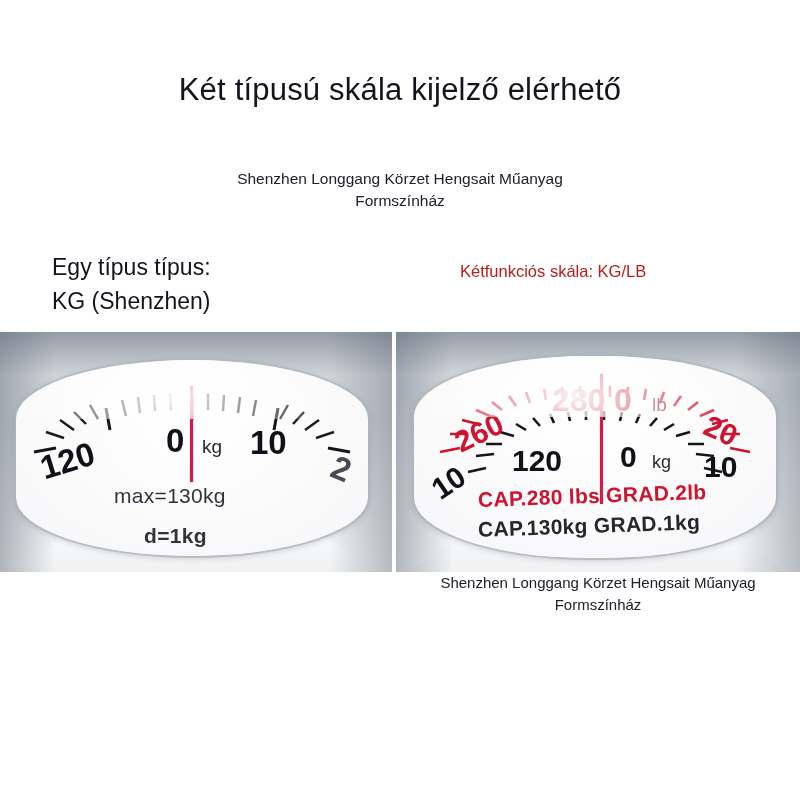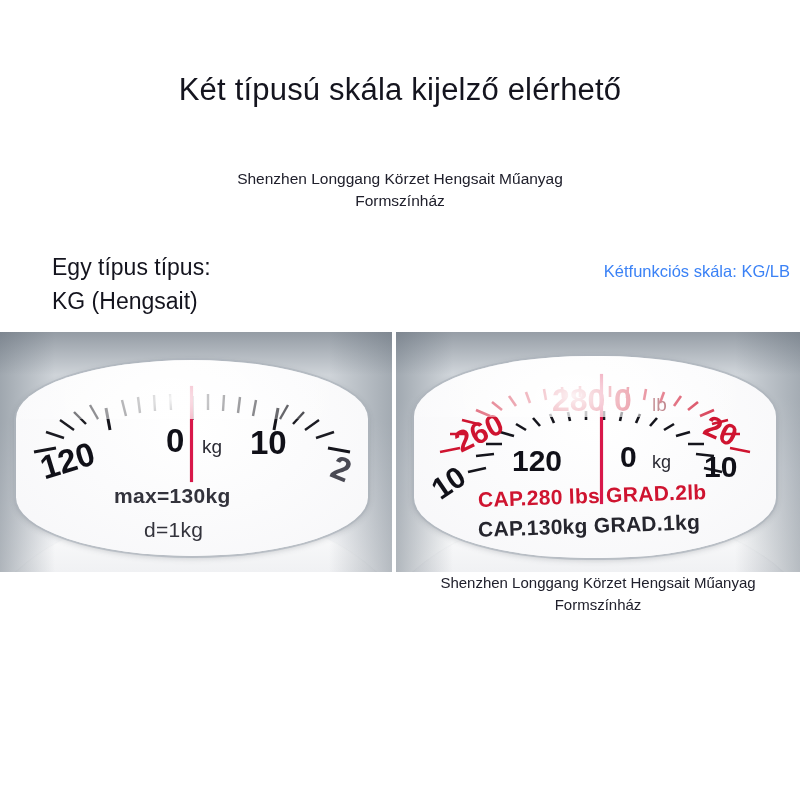--- a/index.html
+++ b/index.html
@@ -21,22 +21,22 @@
     position:absolute;left:0;top:168px;width:800px;text-align:center;
     font-size:15.5px;line-height:22px;color:#20202c;
   }
   .brand-top .l2{display:block;}
 
   .label-left{
     position:absolute;left:52px;top:250px;width:330px;
     font-size:23px;line-height:34px;color:#14141e;
   }
   .label-right{
-    position:absolute;left:460px;top:258px;width:330px;text-align:right;
-    font-size:16.5px;line-height:26px;color:#3b82f6;
+    position:absolute;left:460px;top:258px;width:330px;text-align:left;
+    font-size:16.5px;line-height:26px;color:#b91c1c;
   }
 
   
   .photo{
     position:absolute;overflow:hidden;
   }
   .photo.left{left:0;top:332px;width:392px;height:240px;background:#d9dde1;}
   .photo.right{left:396px;top:332px;width:404px;height:240px;background:#cfd4d8;}
 
   
@@ -119,21 +119,21 @@
 
   <div class="headline">Két típusú skála kijelző elérhető</div>
 
   <div class="brand-top">
     <span>Shenzhen Longgang Körzet Hengsait Műanyag</span>
     <span class="l2">Formszínház</span>
   </div>
 
   <div class="label-left">
     <div>Egy típus típus:</div>
-    <div>KG (Hengsait)</div>
+    <div>KG (Shenzhen)</div>
   </div>
 
   <div class="label-right">
     <div>Kétfunkciós skála: KG/LB</div>
   </div>
 
   <div class="photo left">
     <div class="body-plastic"></div>
     <div class="plastic-edge"></div>
     <div class="shadow-l"></div>
@@ -171,22 +171,22 @@
       </svg>
 
       <div class="num" style="left:24px;top:82px;font-size:33px;transform:rotate(-17deg);">120</div>
       <div class="num" style="left:150px;top:62px;font-size:33px;">0</div>
       <div class="num" style="left:186px;top:76px;font-size:19px;font-weight:400;color:#2a2a33;">kg</div>
       <div class="num" style="left:234px;top:64px;font-size:33px;">10</div>
       <div class="num" style="left:316px;top:90px;font-size:33px;transform:rotate(22deg);color:#4a4a54;">2</div>
 
       <div class="pointer" style="left:174px;top:26px;height:96px;"></div>
 
-      <div class="capline" style="left:98px;top:124px;font-size:21px;color:#33333c;font-weight:700;text-align:center;">max=130kg</div>
-      <div class="capline" style="left:128px;top:158px;font-size:21px;color:#33333c;font-weight:400;">d=1kg</div>
+      <div class="capline" style="left:98px;top:124px;font-size:21px;color:#33333c;font-weight:400;text-align:center;">max=130kg</div>
+      <div class="capline" style="left:128px;top:164px;font-size:21px;color:#33333c;font-weight:700;">d=1kg</div>
 
       <div class="glassglare"></div>
     </div>
   </div>
 
   <div class="photo right">
     <div class="body-plastic"></div>
     <div class="plastic-edge"></div>
     <div class="shadow-l"></div>
     <div class="shadow-r"></div>

